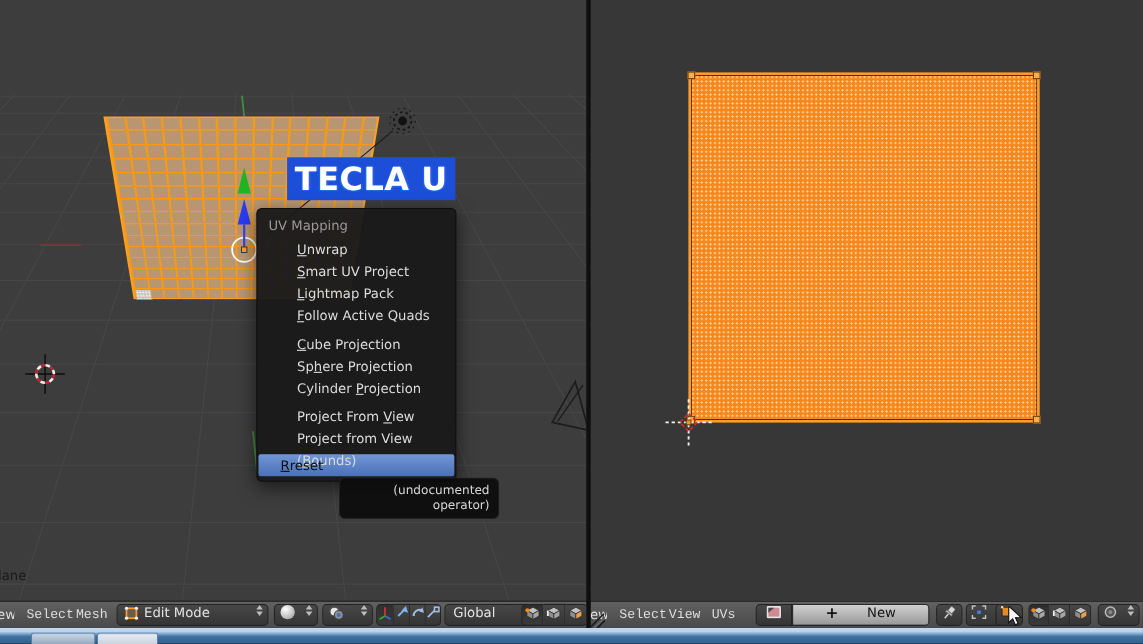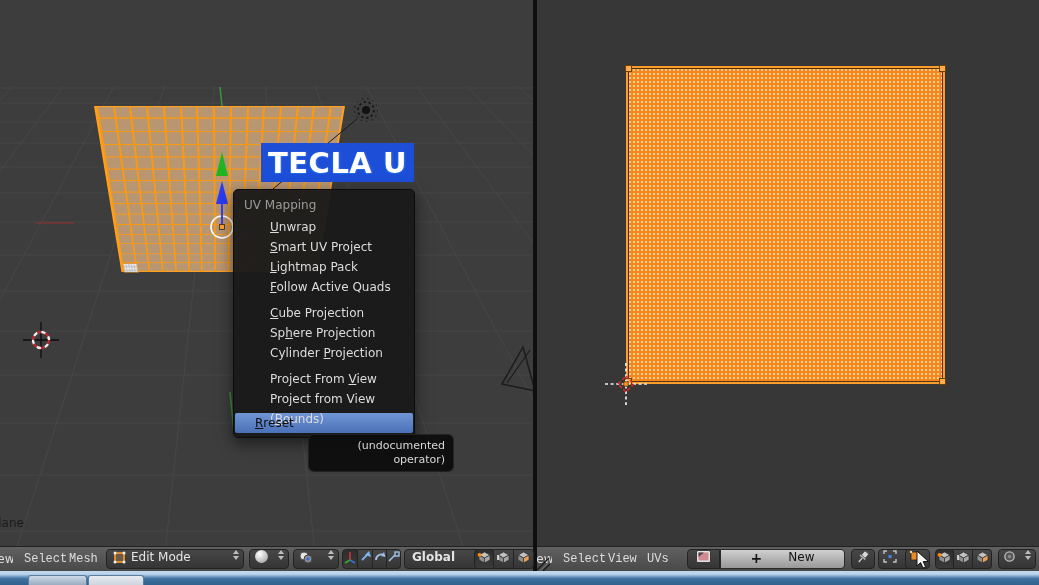--- a/index.html
+++ b/index.html
@@ -258,21 +258,21 @@
         <polygon points="11,2 12.5,7 8,6" fill="#9fc0e4"></polygon>
       </svg>
     </div>
     <div class="tbtn grp grp-r" style="left:387px;width:14px;">
       <svg width="13" height="13">
         <rect x="8" y="2" width="4" height="4" fill="none" stroke="#9fc0e4" stroke-width="1.4"></rect>
         <line x1="2" y1="11" x2="8" y2="5" stroke="#9fc0e4" stroke-width="1.6"></line>
       </svg>
     </div>
 
-    <div class="dd" style="left:404px;width:86px;font-weight:bold;">
+    <div class="dd" style="left:404px;width:86px;">
       <span style="margin-left:7px">Global</span>
       <span class="stepper">
           <i class="tri-u"></i>
           <i class="tri-d"></i>
         </span>
     </div>
 
     <div class="tbtn on grp-l" style="left:474px;width:20px;">
       <svg width="15" height="14">
         <polygon points="2,5 7.5,2 13,5 7.5,8" fill="#c2c2c2" stroke="#2e2e2e" stroke-width="0.7"></polygon>

